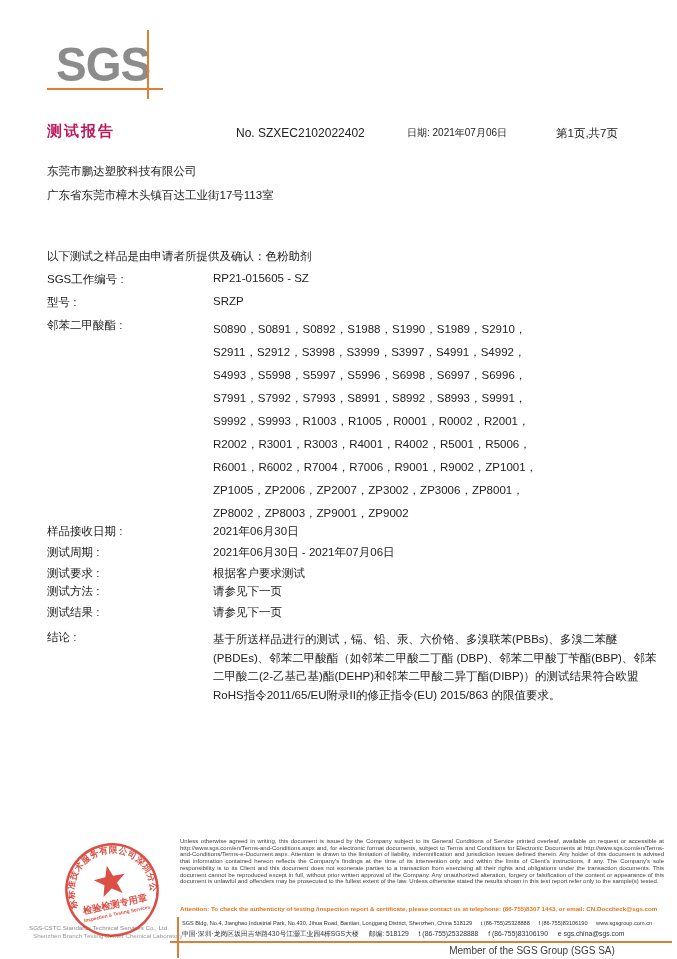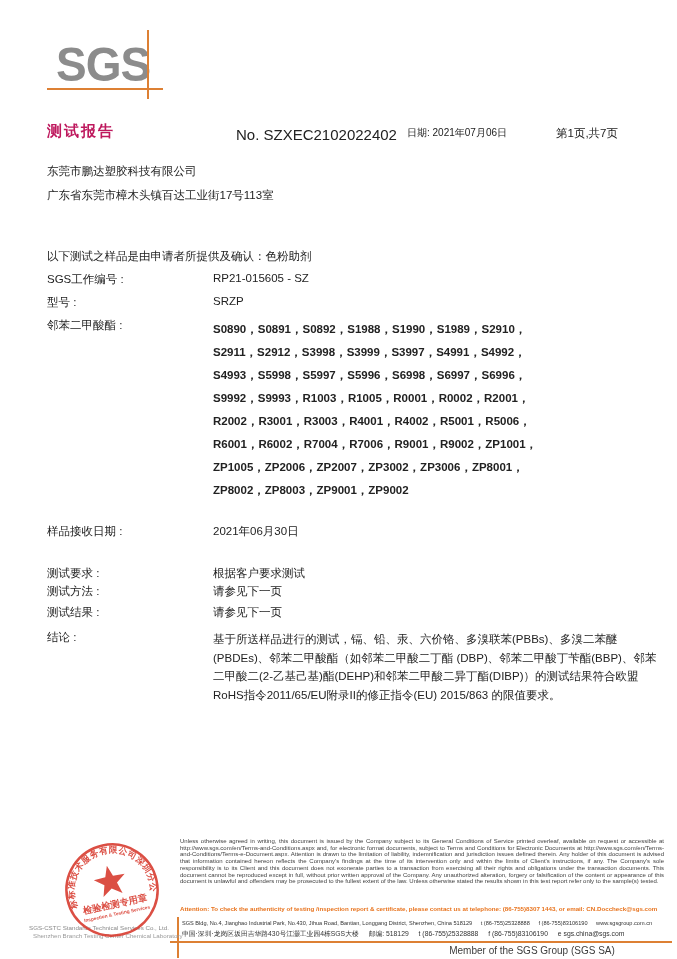--- a/index.html
+++ b/index.html
@@ -8,34 +8,34 @@
   .page { position:relative; width:677px; height:959px; background:#fff; overflow:hidden; margin:0 auto; }
 
   
   .logo-text { position:absolute; left:56px; top:36px; font-size:46px; font-weight:bold;
                color:#8c8c8c; letter-spacing:-1px; transform:scaleY(1.05); transform-origin:top left; }
   .logo-hline { position:absolute; left:47px; top:88px; width:116px; height:2px; background:#dd8034; }
   .logo-vline { position:absolute; left:147px; top:30px; width:2px; height:69px; background:#dd8034; }
 
   
   .doc-title  { position:absolute; left:47px; top:122px; font-size:15px; font-weight:bold; letter-spacing:2px; color:#be185d; }
-  .report-no  { position:absolute; left:215px; top:126px; font-size:15px; color:#222;padding-left:21px; }
+  .report-no  { position:absolute; left:215px; top:126px; font-size:12px; color:#222;padding-left:21px; }
   .report-date{ position:absolute; left:407px; top:126px; font-size:10px; color:#222; }
   .page-count { position:absolute; left:556px; top:126px; font-size:11.5px; color:#222; }
 
   
   .applicant-name    { position:absolute; left:47px; top:164px; font-size:11.5px; color:#222; }
   .applicant-address { position:absolute; left:47px; top:188px; font-size:11.5px; color:#222; }
 
   
   .statement { position:absolute; left:47px; top:249px; font-size:11.5px; color:#222; }
   .frow { position:absolute; left:47px; width:616px; font-size:11.5px; color:#222; display:flex; }
   .frow .lbl { flex:0 0 166px; }
   .frow .val { flex:1; }
-  .ref-lines div { height:23px; line-height:23px; white-space:nowrap;font-weight:bold; }
+  .ref-lines div { height:23px; line-height:23px; white-space:nowrap; }
   .conclusion-val { line-height:18.6px; width:450px; }
 
   
   .legal { position:absolute; left:180px; top:838px; width:484px; font-size:6px; line-height:6.7px;
            color:#3f3f3f; text-align:justify; }
   .attention { position:absolute; left:180px; top:906px; width:484px; font-size:6.2px; line-height:6.8px;
                font-weight:bold; color:#e8731d; }
   .addr-en { position:absolute; left:182px; top:920px; width:482px; font-size:5.6px; color:#333; white-space:nowrap; }
   .addr-en span { margin-right:7px; }
   .addr-cn { position:absolute; left:182px; top:929px; width:482px; font-size:6.8px; color:#333; white-space:nowrap; }
@@ -76,33 +76,38 @@
     <span class="lbl">型号 :</span>
     <span class="val">SRZP</span>
   </div>
 
   <div class="frow" style="top:318px">
     <span class="lbl">邻苯二甲酸酯 :</span>
     <div class="val ref-lines">
       <div>S0890，S0891，S0892，S1988，S1990，S1989，S2910，</div>
       <div>S2911，S2912，S3998，S3999，S3997，S4991，S4992，</div>
       <div>S4993，S5998，S5997，S5996，S6998，S6997，S6996，</div>
+      <div>S7991，S7992，S7993，S8991，S8992，S8993，S9991，</div>
       <div>S9992，S9993，R1003，R1005，R0001，R0002，R2001，</div>
       <div>R2002，R3001，R3003，R4001，R4002，R5001，R5006，</div>
       <div>R6001，R6002，R7004，R7006，R9001，R9002，ZP1001，</div>
       <div>ZP1005，ZP2006，ZP2007，ZP3002，ZP3006，ZP8001，</div>
       <div>ZP8002，ZP8003，ZP9001，ZP9002</div>
     </div>
   </div>
 
   <div class="frow" style="top:524px">
     <span class="lbl">样品接收日期 :</span>
     <span class="val">2021年06月30日</span>
   </div>
 
+  <div class="frow" style="top:545px">
+    <span class="lbl">测试周期 :</span>
+    <span class="val">2021年06月30日 - 2021年07月06日</span>
+  </div>
 
   <div class="frow" style="top:566px">
     <span class="lbl">测试要求 :</span>
     <span class="val">根据客户要求测试</span>
   </div>
 
   <div class="frow" style="top:584px">
     <span class="lbl">测试方法 :</span>
     <span class="val">请参见下一页</span>
   </div>

